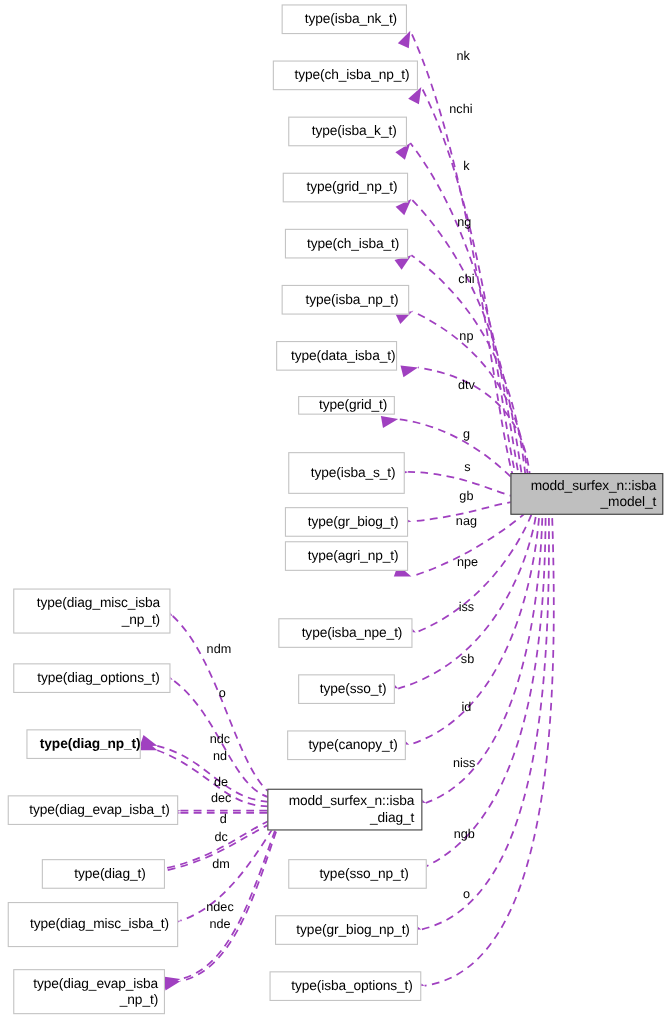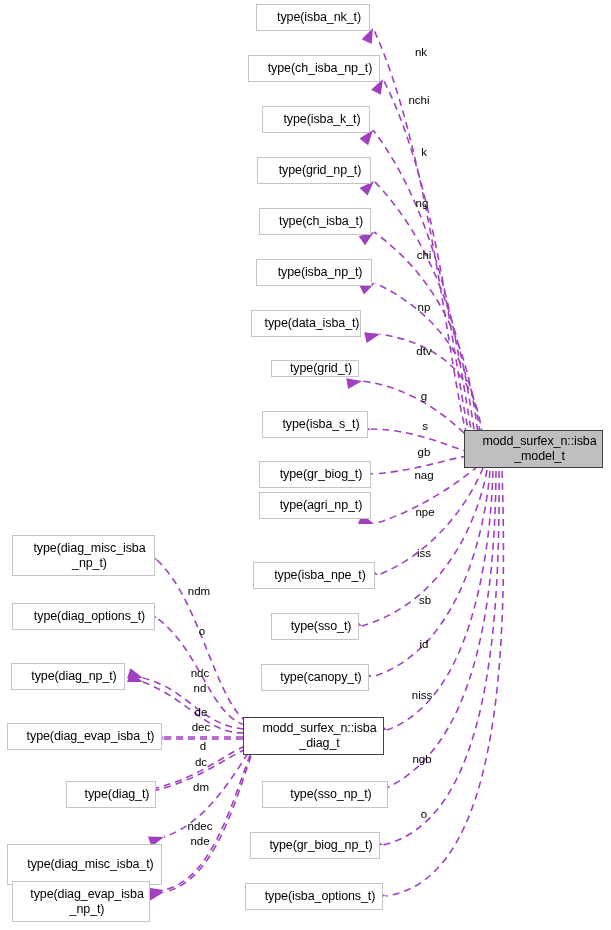--- a/index.html
+++ b/index.html
@@ -25,21 +25,21 @@
     width: 611px;
     height: 930px;
     pointer-events: none;
   }
   .node {
     position: absolute;
     box-sizing: border-box;
     display: flex;
     align-items: center;
     justify-content: center;
-    text-align: center;
+    text-align: right;
     background: #ffffff;
     border: 1px solid #c4c4c4;
     color: #000000;
     font-size: 12.5px;
     line-height: 15px;
     white-space: pre;
     letter-spacing: -0.1px;
     padding-left: 12px;
   }
   .node.central {
@@ -129,36 +129,36 @@
 
   <div id="node-layer">
       <div class="node" style="left: 256px; top: 4px; width: 114px; height: 27px;">type(isba_nk_t)</div>
       <div class="node" style="left: 248px; top: 55px; width: 132px; height: 27px;">type(ch_isba_np_t)</div>
       <div class="node" style="left: 262px; top: 106px; width: 108px; height: 27px;">type(isba_k_t)</div>
       <div class="node" style="left: 257px; top: 157px; width: 114px; height: 27px;">type(grid_np_t)</div>
       <div class="node" style="left: 259px; top: 208px; width: 112px; height: 27px;">type(ch_isba_t)</div>
       <div class="node" style="left: 256px; top: 259px; width: 116px; height: 27px;">type(isba_np_t)</div>
       <div class="node" style="left: 251px; top: 310px; width: 110px; height: 27px;">type(data_isba_t)</div>
       <div class="node" style="left: 271px; top: 360px; width: 88px; height: 17px;">type(grid_t)</div>
-      <div class="node" style="left: 262px; top: 411px; width: 106px; height: 27px;">type(isba_s_t)</div>
+      <div class="node" style="left: 262px; top: 411px; width: 106px; height: 38px;">type(isba_s_t)</div>
       <div class="node" style="left: 259px; top: 461px; width: 112px; height: 27px;">type(gr_biog_t)</div>
       <div class="node" style="left: 259px; top: 492px; width: 112px; height: 27px;">type(agri_np_t)</div>
       <div class="node" style="left: 253px; top: 562px; width: 122px; height: 27px;">type(isba_npe_t)</div>
       <div class="node" style="left: 271px; top: 613px; width: 88px; height: 27px;">type(sso_t)</div>
       <div class="node" style="left: 261px; top: 664px; width: 108px; height: 27px;">type(canopy_t)</div>
       <div class="node" style="left: 262px; top: 781px; width: 126px; height: 27px;">type(sso_np_t)</div>
       <div class="node" style="left: 250px; top: 832px; width: 130px; height: 27px;">type(gr_biog_np_t)</div>
       <div class="node" style="left: 245px; top: 883px; width: 138px; height: 27px;">type(isba_options_t)</div>
       <div class="node" style="left: 12px; top: 535px; width: 143px; height: 41px;">type(diag_misc_isba
 _np_t)</div>
       <div class="node" style="left: 12px; top: 603px; width: 143px; height: 27px;">type(diag_options_t)</div>
-      <div class="node" style="left: 11px; top: 663px; width: 114px; height: 27px;">type(diag_np_t)</div>
+      <div class="node" style="left: 24px; top: 663px; width: 104px; height: 27px; font-weight: bold;">type(diag_np_t)</div>
       <div class="node" style="left: 7px; top: 723px; width: 155px; height: 27px;">type(diag_evap_isba_t)</div>
-      <div class="node" style="left: 38px; top: 781px; width: 90px; height: 27px; margin-left: 28px;">type(diag_t)</div>
-      <div class="node" style="left: 7px; top: 844px; width: 155px; height: 41px;">type(diag_misc_isba_t)</div>
+      <div class="node" style="left: 38px; top: 781px; width: 112px; height: 27px;">type(diag_t)</div>
+      <div class="node" style="left: 7px; top: 820px; width: 155px; height: 41px;">type(diag_misc_isba_t)</div>
       <div class="node" style="left: 12px; top: 881px; width: 138px; height: 41px;">type(diag_evap_isba
 _np_t)</div>
       <div class="node central" style="left: 464px; top: 430px; width: 139px; height: 38px;">modd_surfex_n::isba
 _model_t</div>
       <div class="node focus" style="left: 243px; top: 717px; width: 141px; height: 38px;">modd_surfex_n::isba
 _diag_t</div>
     </div>
   <div id="label-layer">
       <div class="edge-label" style="left: 421px; top: 52px;">nk</div>
       <div class="edge-label" style="left: 419px; top: 100px;">nchi</div>

